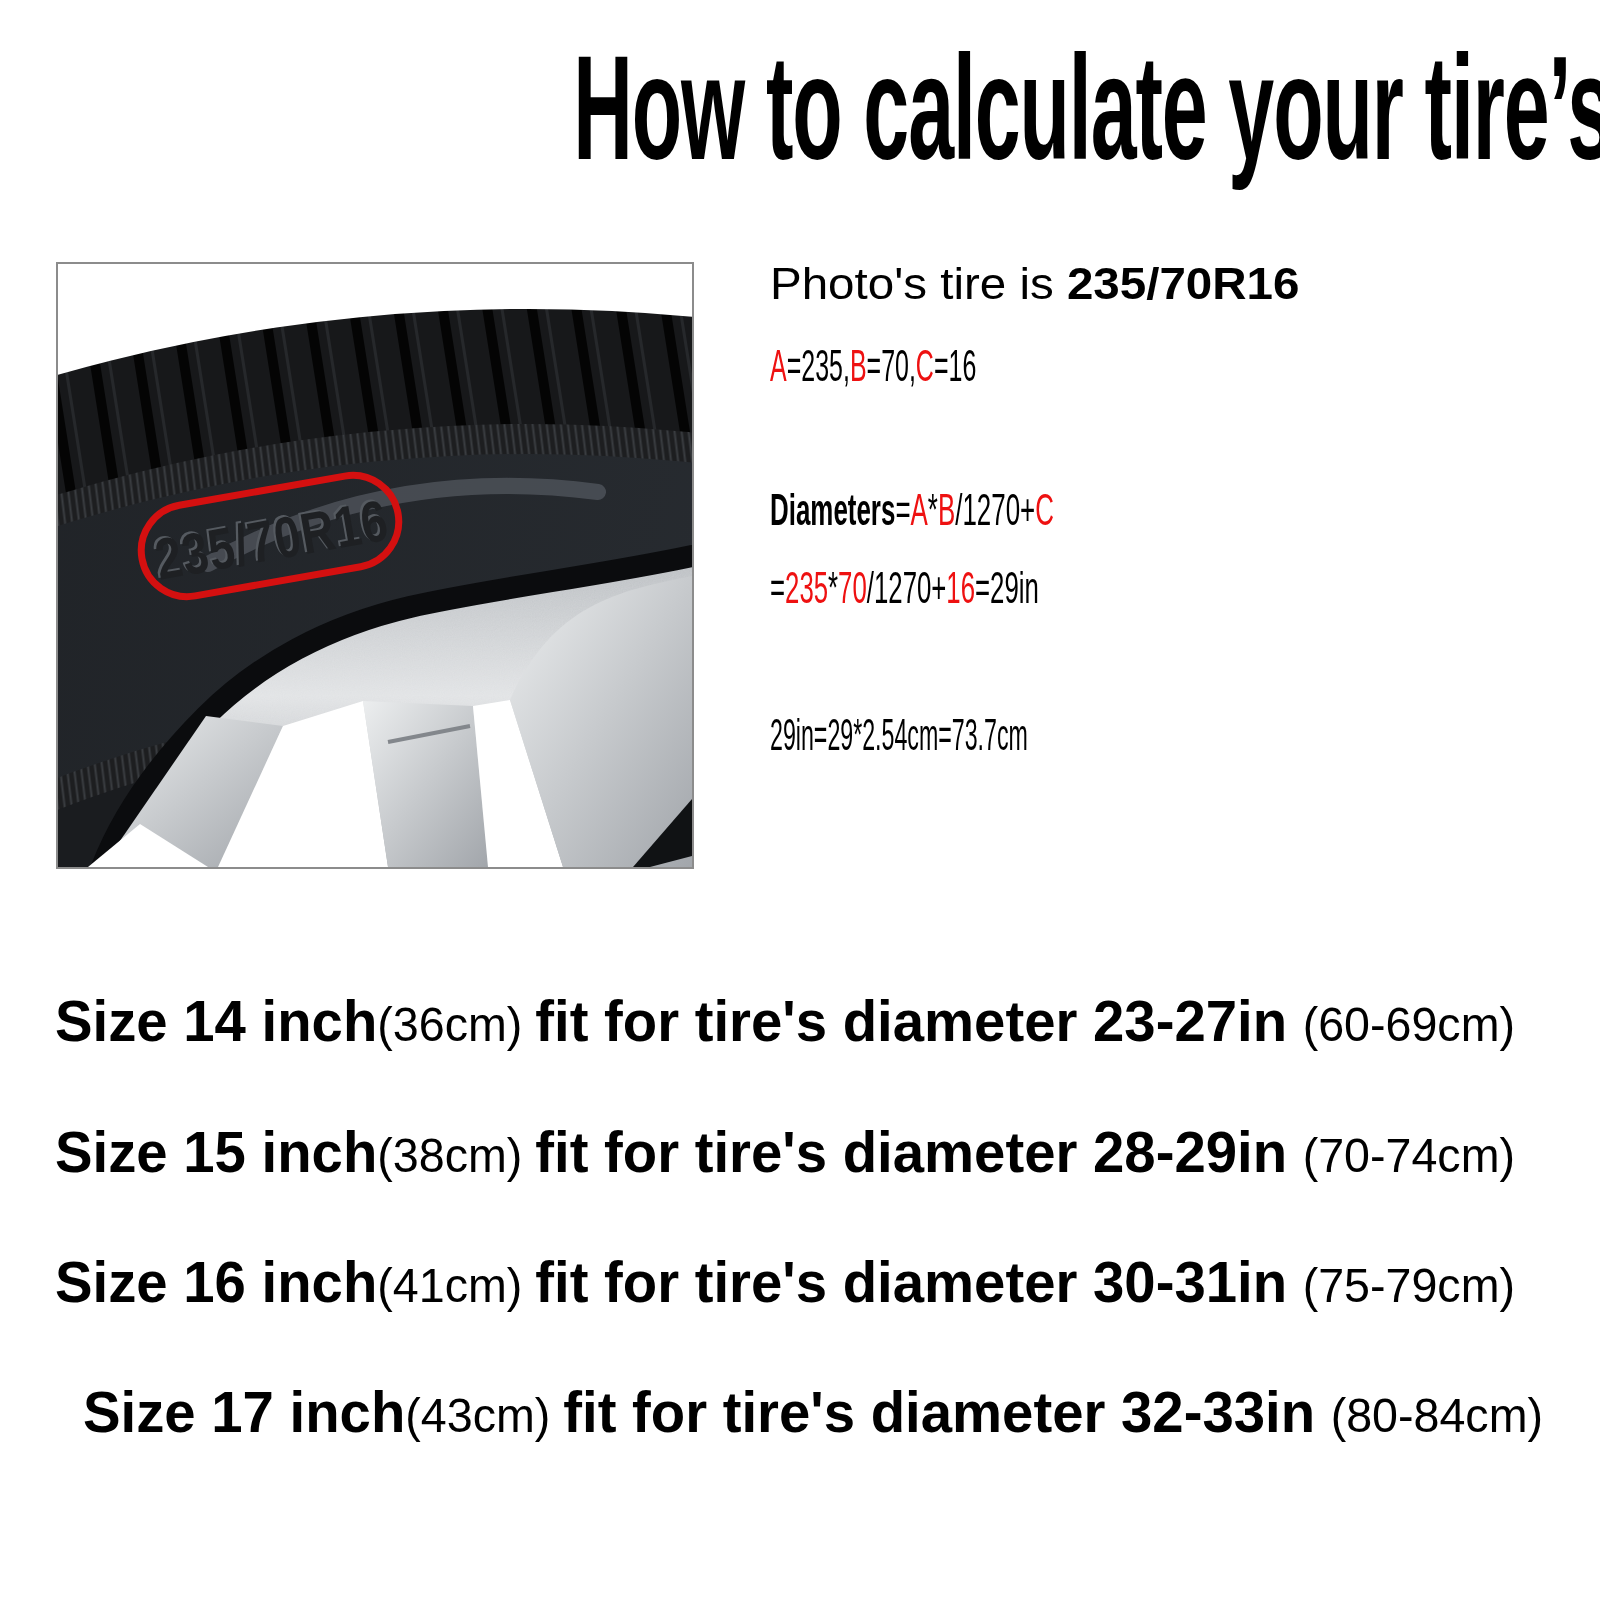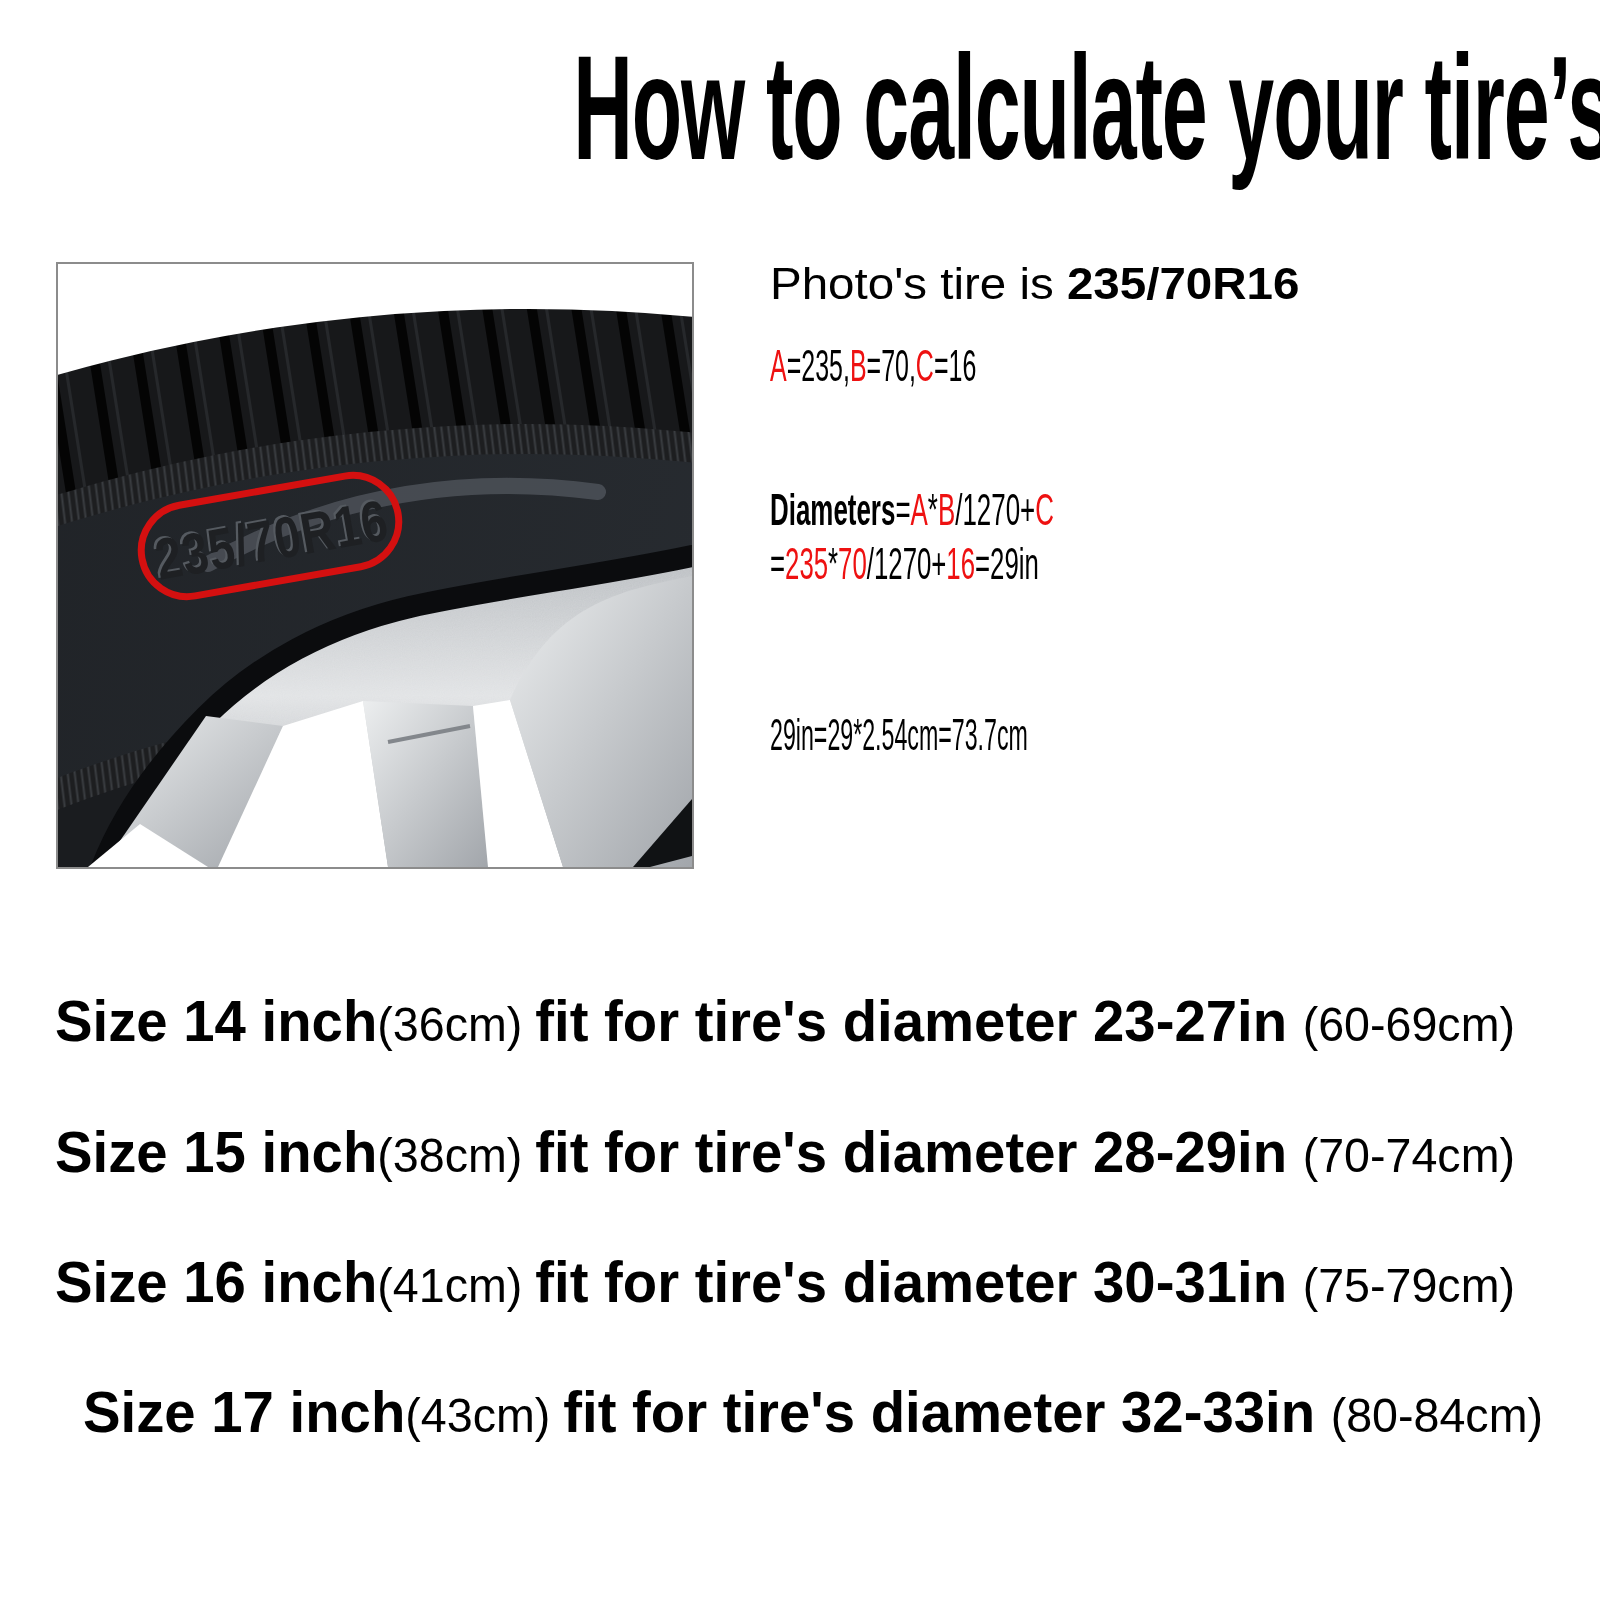--- a/index.html
+++ b/index.html
@@ -11,21 +11,21 @@
   .title-wrap{position:absolute;left:0;top:34px;width:1600px;text-align:center;}
   .title{font-size:148px;font-weight:bold;line-height:1;letter-spacing:-2px;}
 
   
   .photo{position:absolute;left:56px;top:262px;width:634px;height:603px;
          border:2px solid #8c8c8c;box-sizing:content-box;background:#fff;}
   .photo svg{display:block;width:634px;height:603px;}
 
   
   .xline{position:absolute;left:722px;font-size:44px;line-height:1;white-space:nowrap;margin-left:48px;}
-  .x1{top:262px;} .x2{top:344px;} .x3{top:488px;} .x4{top:542px;} .x5{top:713px;text-align:right;}
+  .x1{top:262px;} .x2{top:344px;} .x3{top:488px;} .x4{top:566px;} .x5{top:713px;text-align:right;}
   .red{color:#ee1111;}
   .b{font-weight:bold;}
 
   
   .size-row{position:absolute;left:55px;font-size:58px;font-weight:bold;line-height:1;white-space:nowrap;}
   .r1{top:992px;} .r2{top:1123px;} .r3{top:1253px;} .r4{top:1383px;margin-left:28px;}
   .size-row .paren{font-size:48px;font-weight:normal;}
 </style>
 </head>
 <body>

